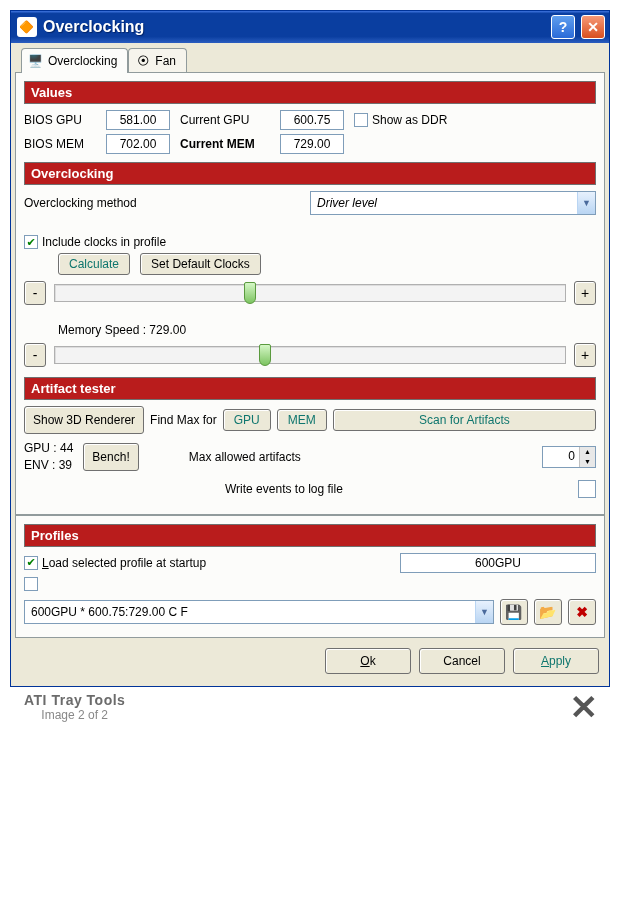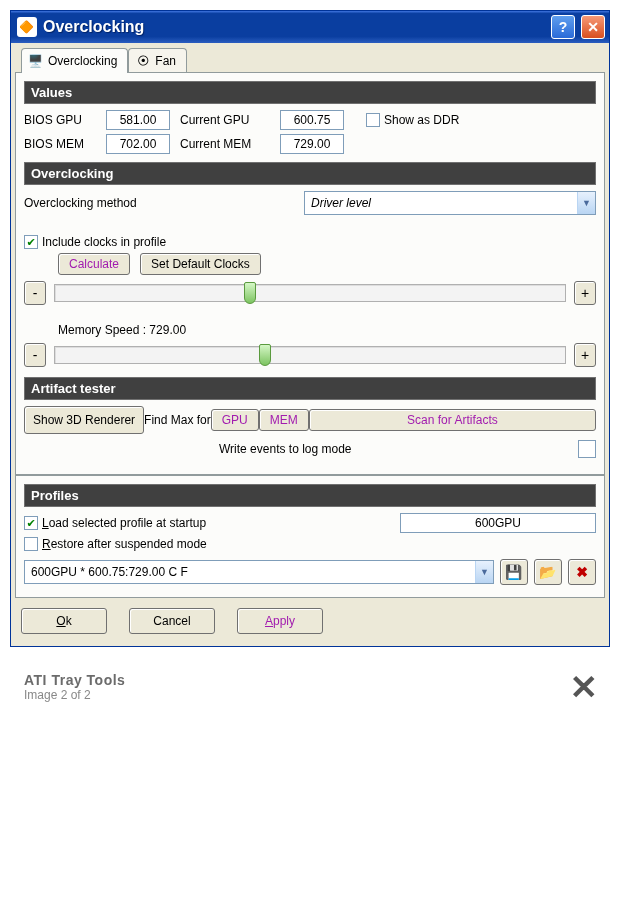--- a/index.html
+++ b/index.html
@@ -78,30 +78,30 @@
     font-size: 12px;
   }
   .tabpanel {
     border: 1px solid #919b9c;
     background: #fcfcfa;
     padding: 8px;
     position: relative;
     z-index: 1;
   }
   .sectionheader {
-    background: #404040;
+    background: #b91c1c;
     color: #fff;
     font-weight: bold;
     padding: 3px 6px;
     font-size: 13px;
     border: 1px solid #707070;
     margin-bottom: 6px;
   }
   .section { margin-bottom: 8px; }
-  .row { display: flex; align-items: center; margin-bottom: 4px; }
+  .row { display: flex; align-items: center; gap: 6px; margin-bottom: 4px; }
   .valuebox {
     border: 1px solid #7f9db9;
     background: #fff;
     padding: 2px 6px;
     text-align: center;
     min-width: 64px;
     height: 20px;
     display: flex; align-items: center; justify-content: center;
   }
   .checkbox {
@@ -131,21 +131,21 @@
     font-family: inherit;
     font-size: 12px;
     background: #ece9d8;
     border: 1px solid #707070;
     border-radius: 3px;
     padding: 3px 10px;
     box-shadow: inset 1px 1px #fff;
     cursor: pointer;
   }
   button.btn:disabled, .btn.disabled {
-    color: #a21caf;
+    color: #0f766e;
   }
   .slider-row { display: flex; align-items: center; gap: 8px; }
   .sqbtn {
     width: 22px; height: 24px;
     border: 1px solid #707070;
     border-radius: 3px;
     background: #ece9d8;
     box-shadow: inset 1px 1px #fff;
     display: flex; align-items: center; justify-content: center;
     font-size: 14px;
@@ -187,29 +187,29 @@
   .icon-btn {
     width: 28px; height: 26px;
     border: 1px solid #707070;
     border-radius: 3px;
     background: #ece9d8;
     box-shadow: inset 1px 1px #fff;
     display: flex; align-items: center; justify-content: center;
     font-size: 14px;
   }
   .dialog-buttons {
-    display: flex; justify-content: flex-start; gap: 22px;
+    display: flex; justify-content: flex-end; gap: 8px;
     padding: 10px 6px 2px 6px;
   }
   .dialog-buttons button.btn { min-width: 86px; padding: 5px 10px; }
   .lightbox-footer {
-    margin-top: 20px;
     display: flex; align-items: center; justify-content: space-between;
     padding: 0 14px;
     color: #888;
+    text-align: center;
   }
   .lightbox-footer .cap strong {
     display: block; color: #6b6b6b; font-size: 14px; letter-spacing: 0.5px;
   }
   .bigx {
     font-size: 34px; font-weight: bold; color: #555;
   }
   .accessk { text-decoration: underline; }
 </style>
 </head>
@@ -241,29 +241,29 @@
 
     <div class="tabpanel">
 
       <div class="section">
         <div class="sectionheader">Values</div>
         <div class="row" style="gap:10px;">
           <div style="width:72px;">BIOS GPU</div>
           <div class="valuebox">581.00</div>
           <div style="width:90px;">Current GPU</div>
           <div class="valuebox">600.75</div>
-          <div style="display:flex;align-items:center;gap:4px;margin-left:12px;">
+          <div style="display:flex;align-items:center;gap:4px;margin-left:0;">
             <span class="checkbox"></span>
             <span>Show as DDR</span>
           </div>
         </div>
         <div class="row" style="gap:10px;">
           <div style="width:72px;">BIOS MEM</div>
           <div class="valuebox">702.00</div>
-          <div style="width:90px;">Current MEM</div>
+          <div style="width:90px;font-weight:bold;">Current MEM</div>
           <div class="valuebox">729.00</div>
         </div>
       </div>
 
       <div class="section">
         <div class="sectionheader">Overclocking</div>
         <div class="row" style="margin-bottom:20px;">
           <div style="width:280px;">Overclocking method</div>
           <div class="inline-combo" style="flex:1;font-style:italic;">
             <div class="text">Driver level</div>
@@ -301,42 +301,55 @@
 
       <div class="section">
         <div class="sectionheader">Artifact tester</div>
         <div class="row" style="">
           <button class="btn" style="padding:6px 8px;">Show 3D Renderer</button>
           <span>Find Max for</span>
           <button class="btn disabled" disabled="">GPU</button>
           <button class="btn disabled" disabled="">MEM</button>
           <button class="btn disabled" disabled="" style="flex:1;">Scan for Artifacts</button>
         </div>
+        <div class="row" style="gap:10px; margin-top:6px;">
+          <div style="line-height:1.4;">
+            <div>GPU : 44</div>
+            <div>ENV : 39</div>
+          </div>
+          <button class="btn" style="padding:6px 8px;">Bench!</button>
+          <div style="width:30px;"></div>
+          <span style="flex:1;">Max allowed artifacts</span>
+          <div class="spin">
+            <div class="spinval">0</div>
+            <div class="spinbtns">
+              <div>▲</div>
+              <div>▼</div>
+            </div>
+          </div>
+        </div>
         <div class="row" style="margin-top:6px;">
           <div style="width:195px;"></div>
-          <span style="flex:1;">Write events to log mode</span>
+          <span style="flex:1;">Write events to log file</span>
           <span class="checkbox" style="width:18px;height:18px;"></span>
         </div>
       </div>
     </div>
 
     <div class="tabpanel" style="">
       <div class="sectionheader">Profiles</div>
       <div class="row" style="gap:4px;">
         <span class="checkbox">✔</span>
         <span style="flex:1;">
           <span class="accessk">L</span><span>oad selected profile at startup</span>
         </span>
         <div class="valuebox" style="min-width:196px;">600GPU</div>
       </div>
       <div class="row" style="gap:4px;">
         <span class="checkbox"></span>
-        <span>
-          <span class="accessk">R</span><span>estore after suspended mode</span>
-        </span>
       </div>
       <div class="row" style="gap:6px; margin-top:8px;">
         <div class="inline-combo" style="flex:1;">
           <div class="text">600GPU * 600.75:729.00 C  F</div>
           <div class="dropbtn">▼</div>
         </div>
         <div class="icon-btn">
             <span>💾</span>
           </div>
         <div class="icon-btn">

